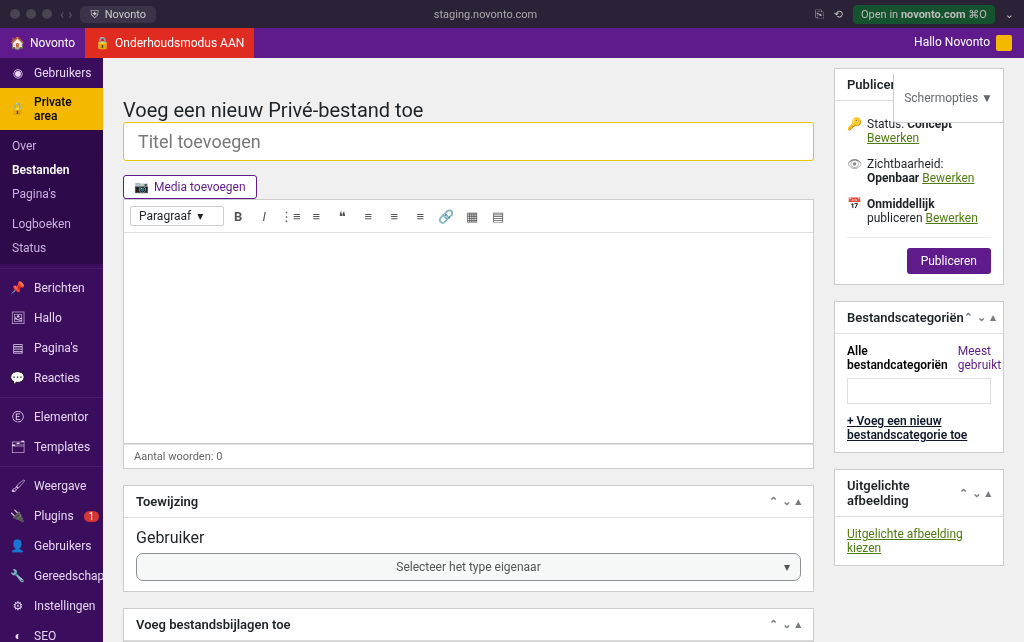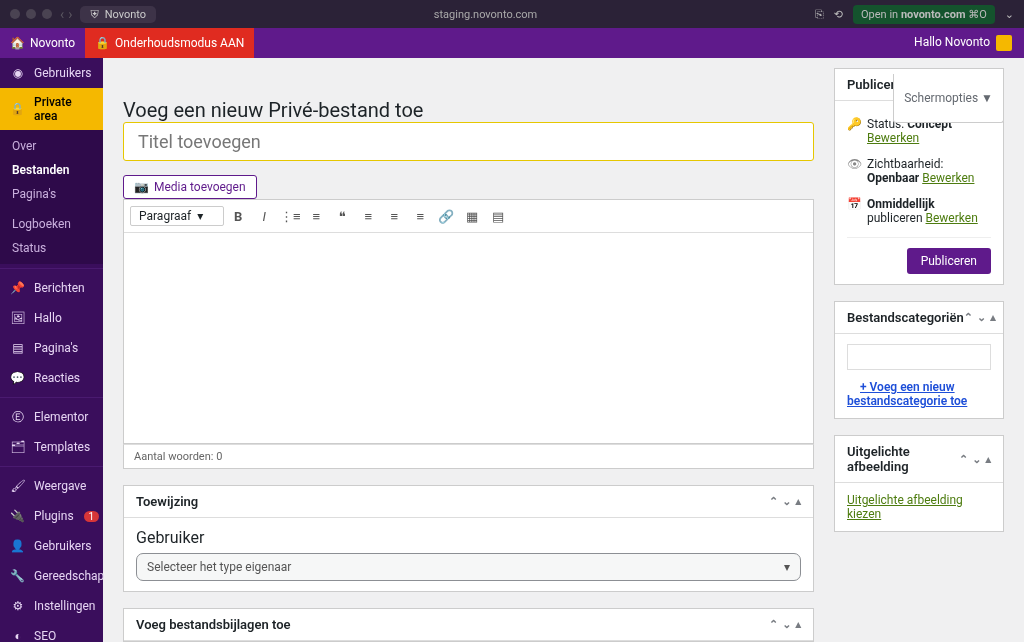--- a/index.html
+++ b/index.html
@@ -64,38 +64,38 @@
 .editor-area { min-height: 210px; background: #fff; }
 .editor-status { border: 1px solid #ccc; border-top: 1px solid #ddd; background: #fff; padding: 5px 10px; font-size: 11px; color: #666; }
 
 
 .postbox { border: 1px solid #ccc; background: #fff; margin-top: 16px; }
 .postbox-header { padding: 8px 12px; border-bottom: 1px solid #ddd; display: flex; justify-content: space-between; align-items: center; font-size: 13px; font-weight: 600; }
 .postbox-actions { display: flex; gap: 4px; }
 .postbox-action { cursor: pointer; color: #787c82; font-size: 11px; }
 .postbox-body { padding: 10px 12px; font-size: 12px; }
 .postbox-body label { font-size: 16px; }
-.owner-select { width: 100%; margin-top: 6px; border: 1px solid #8c8f94; padding: 6px 10px; border-radius: 7px; background: #f6f7f7; color: #555; font-size: 12px; position: relative; }
+.owner-select { width: 100%; margin-top: 6px; border: 1px solid #8c8f94; padding: 6px 10px; border-radius: 7px; background: #f6f7f7; color: #555; font-size: 12px; position: relative; text-align: center; }
 .owner-select::after { content: '▾'; position: absolute; right: 10px; }
 
 
 .side-col .postbox { margin-top: 0; margin-bottom: 16px; }
 .pub-row { display: flex; gap: 8px; margin-bottom: 8px; }
 .btn-outline { border: 1px solid #5f1a8b; color: #5f1a8b; background: #fff; border-radius: 3px; padding: 4px 10px; font-size: 12px; cursor: pointer; }
 .btn-outline-empty { border: 1px solid #5f1a8b; background: #fff; border-radius: 3px; width: 48px; height: 24px; }
 .pub-meta { font-size: 12px; padding: 6px 0; display: flex; gap: 6px; align-items: flex-start; }
 .pub-meta .icon { width: 14px; flex-shrink: 0; color: #888; }
 .link { color: #4d7c0f; text-decoration: underline; cursor: pointer; }
 .btn-primary { background: #5f1a8b; color: #fff; border: none; border-radius: 3px; padding: 6px 14px; font-size: 12px; cursor: pointer; float: right; }
 .cat-tabs { display: flex; gap: 10px; font-size: 12px; margin-bottom: 6px; }
 .cat-tab { color: #555; cursor: pointer; }
 .cat-tab.active { font-weight: 600; color: #000; }
 .cat-tab.link-style { color: #5f1a8b; }
 .cat-well { border: 1px solid #ddd; min-height: 26px; margin-bottom: 10px; }
-.add-cat { color: #1d4ed8; font-weight: 600; text-decoration: underline; font-size: 12px; cursor: pointer; margin-left: 13px; }
+.add-cat { color: #0f172a; font-weight: 600; text-decoration: underline; font-size: 12px; cursor: pointer; }
 </style>
 </head>
 <body>
 
 <div class="browser-chrome">
   <div class="traffic-lights">
     <div class="traffic-light"></div>
     <div class="traffic-light"></div>
     <div class="traffic-light"></div>
   </div>
@@ -324,20 +324,24 @@
       <div class="postbox">
         <div class="postbox-header">
           <span>Bestandscategoriën</span>
           <div class="postbox-actions">
             <span class="postbox-action">⌃</span>
             <span class="postbox-action">⌄</span>
             <span class="postbox-action">▴</span>
           </div>
         </div>
         <div class="postbox-body">
+          <div class="cat-tabs">
+            <span class="cat-tab active">Alle bestandcategoriën</span>
+            <span class="cat-tab link-style">Meest gebruikt</span>
+          </div>
           <div class="cat-well"></div>
           <span class="add-cat">+ Voeg een nieuw bestandscategorie toe</span>
         </div>
       </div>
 
       <div class="postbox">
         <div class="postbox-header">
           <span>Uitgelichte afbeelding</span>
           <div class="postbox-actions">
             <span class="postbox-action">⌃</span>

